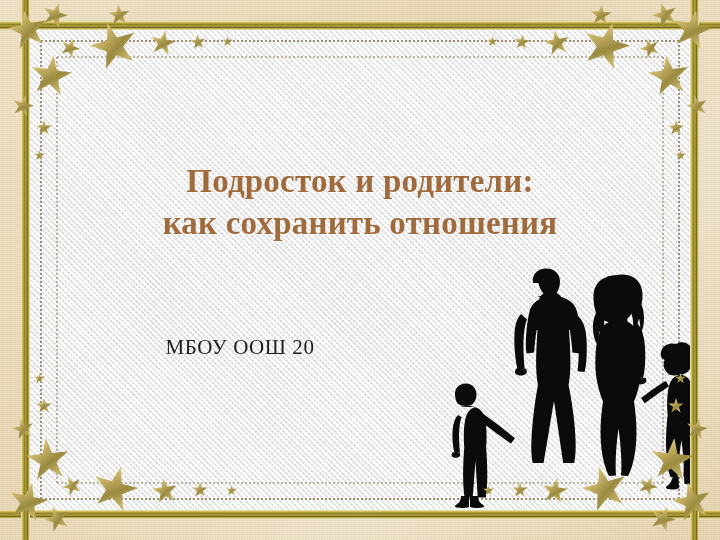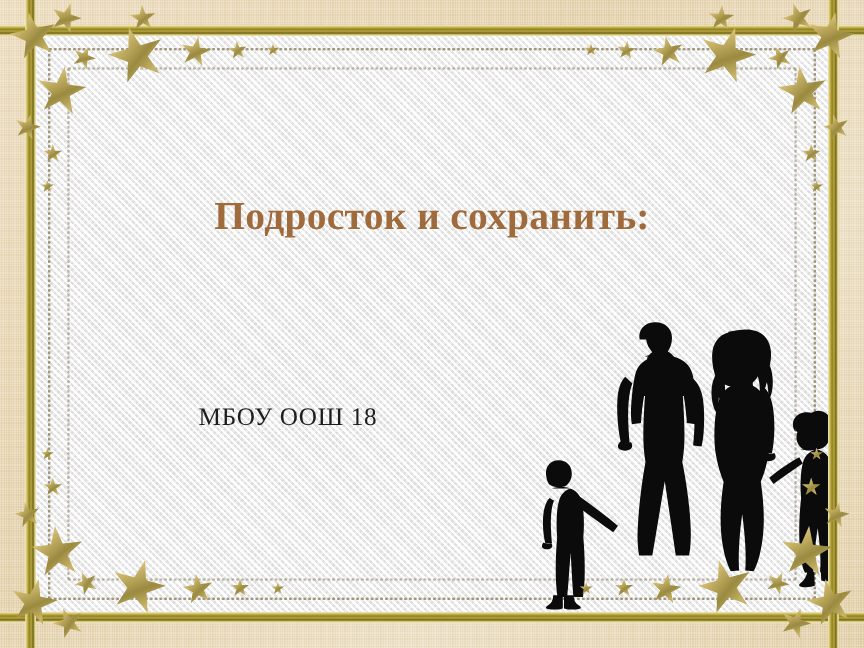--- a/index.html
+++ b/index.html
@@ -179,24 +179,25 @@
     <div class="dot-line h dl-bottom"></div>
     <div class="dot-line v dl-left"></div>
     <div class="dot-line v dl-right"></div>
 
     <div class="dot-line h dl-top2"></div>
     <div class="dot-line h dl-bottom2"></div>
     <div class="dot-line v dl-left2"></div>
     <div class="dot-line v dl-right2"></div>
 
     <div class="title">
-      <span class="line">Подросток и сохранить:</span>
+      <span class="line">Подросток и родители:</span>
+      <span class="line">как сохранить отношения</span>
     </div>
 
-    <div class="subtitle">МБОУ ООШ 18</div>
+    <div class="subtitle">МБОУ ООШ 20</div>
 
     <div class="family">
       <svg viewBox="0 0 280 260" xmlns="http://www.w3.org/2000/svg" aria-hidden="true">
         <g fill="#0b0b0b">
 
           <g>
             <path d="M108 18
                      c-1.5,-8 4,-14 12,-14.5
                      c9,-0.6 15,5 15,13
                      c0,5 -1.5,8.5 -3.5,11.5

